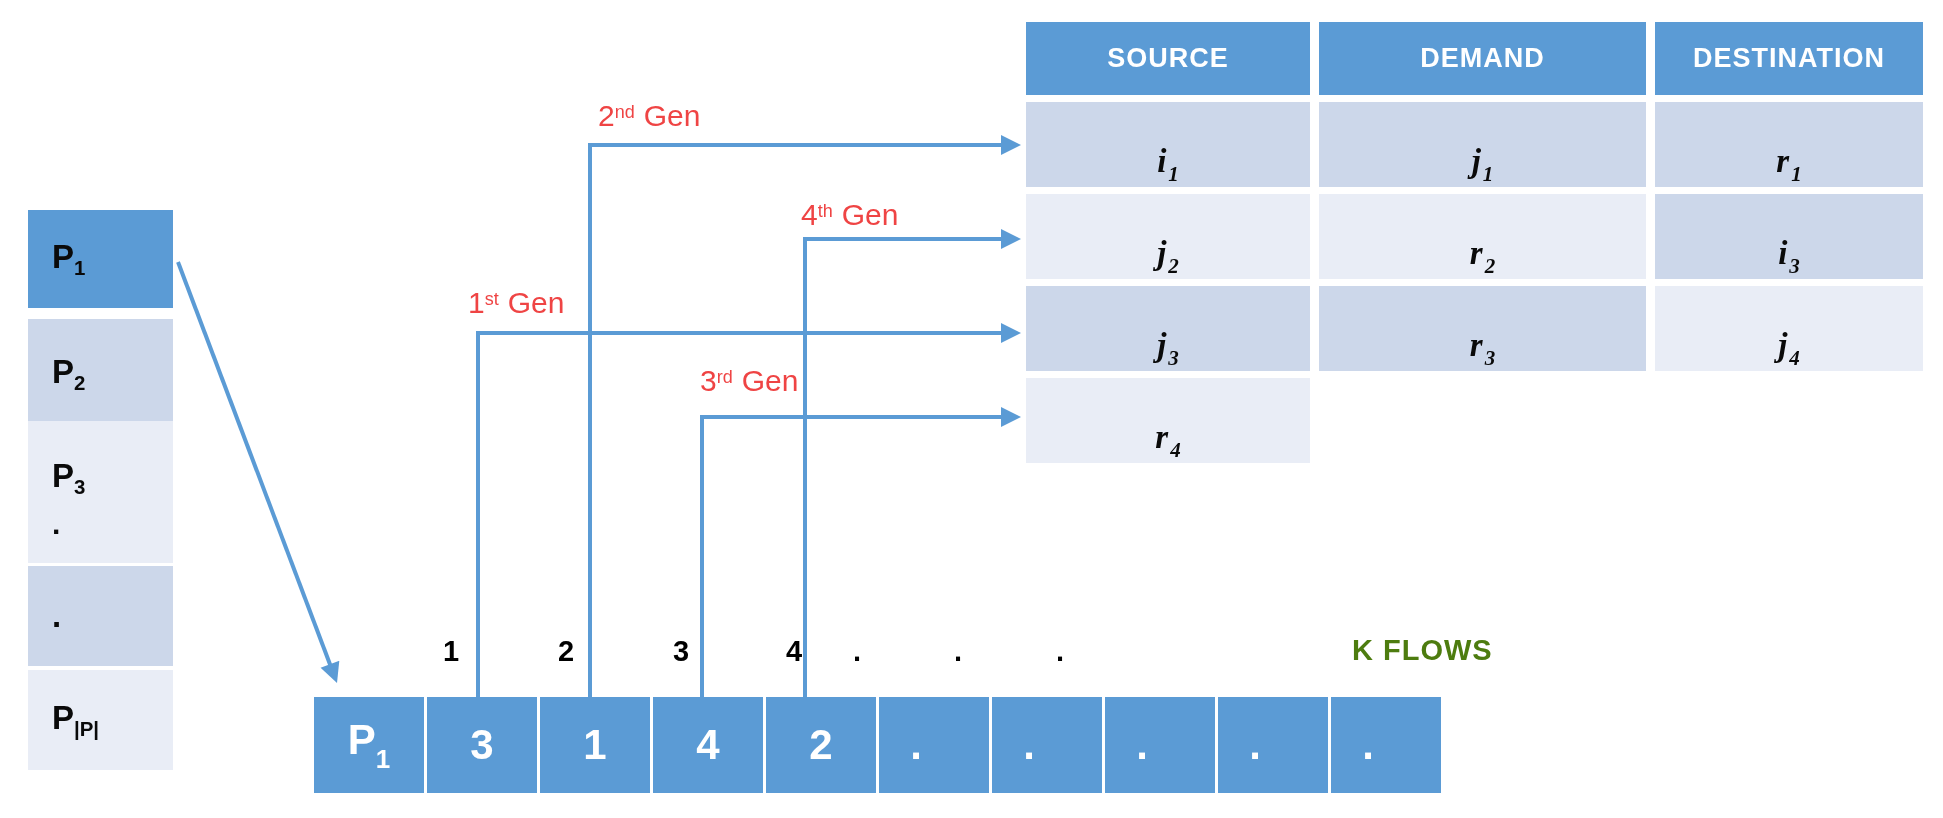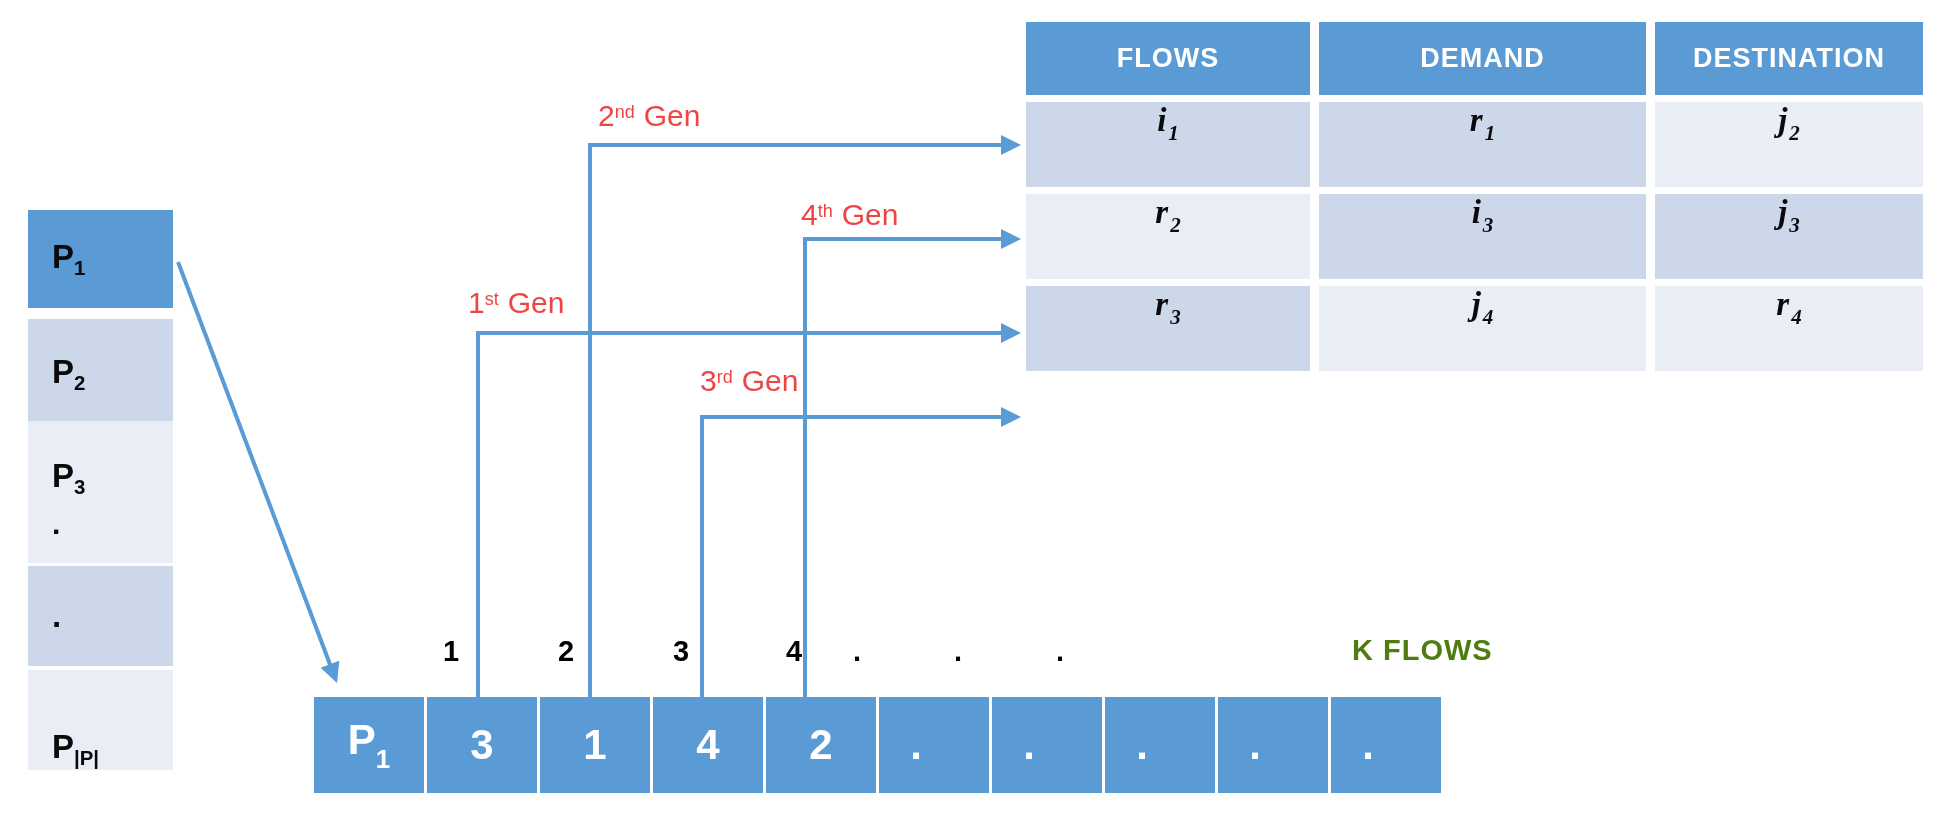--- a/index.html
+++ b/index.html
@@ -13,36 +13,36 @@
   .pbox {
     position:absolute; left:28px; width:145px; box-sizing:border-box;
     display:flex; flex-direction:column; justify-content:center;
     padding-left:24px; font-weight:bold; font-size:33px; color:#0a0a0a;
   }
   .pbox sub { font-size:0.62em; vertical-align:-0.32em; letter-spacing:0; }
   .b1 { top:210px; height:98px;  background:#5b9bd5; }
   .b2 { top:319px; height:110px;  background:#ccd7ea; }
   .b3 { top:421px; height:142px; background:#e9edf6; justify-content:center; padding-top:12px; }
   .b4 { top:566px; height:100px; background:#ccd7ea; }
-  .b5 { top:670px; height:100px; background:#e9edf6;justify-content:flex-end; }
+  .b5 { top:670px; height:100px; background:#e9edf6; }
   .pdotline { margin-top:10px; font-size:30px; line-height:30px; }
 
   
   .ftable {
     position:absolute; left:1026px; top:22px;
     display:grid; grid-template-columns:284px 327px 268px;
     grid-template-rows:73px 85px 85px 85px 85px;
     column-gap:9px; row-gap:7px;
   }
   .hcell {
     background:#5b9bd5; color:#ffffff; font-weight:bold; font-size:27px;
     letter-spacing:1px; display:flex; align-items:center; justify-content:center;
   }
   .tcell {
-    display:flex; align-items:flex-start; justify-content:center;
+    display:flex; align-items:flex-end; justify-content:center;
     font-family:"Liberation Serif", serif; font-style:italic; font-weight:bold;
     font-size:33px; color:#0a0a0a;
   }
   .tcell sub { font-size:21px; vertical-align:-9px; margin-left:2px; }
   .band-dark  { background:#ccd7ea; }
   .band-light { background:#e9edf6; }
 
   
   .gen { position:absolute; font-weight:normal; font-size:30px; color:#ef4444; white-space:nowrap; }
   .gen sup { font-size:0.6em; vertical-align:0.45em; }
@@ -103,26 +103,29 @@
     <span class="pdotline">.</span>
   </div>
   <div class="pbox b4">
     <span>.</span>
   </div>
   <div class="pbox b5">
     <span><span>P</span><sub>|P|</sub></span>
   </div>
 
   <div class="ftable">
-    <div class="hcell">FLOWS</div>
+    <div class="hcell">SOURCE</div>
     <div class="hcell">DEMAND</div>
     <div class="hcell">DESTINATION</div>
 
     <div class="tcell band-dark">
         <span><span>i</span><sub>1</sub></span>
+      </div>
+    <div class="tcell band-dark">
+        <span><span>j</span><sub>1</sub></span>
       </div>
     <div class="tcell band-dark">
         <span><span>r</span><sub>1</sub></span>
       </div>
 
     <div class="tcell band-light">
         <span><span>j</span><sub>2</sub></span>
       </div>
     <div class="tcell band-light">
         <span><span>r</span><sub>2</sub></span>

